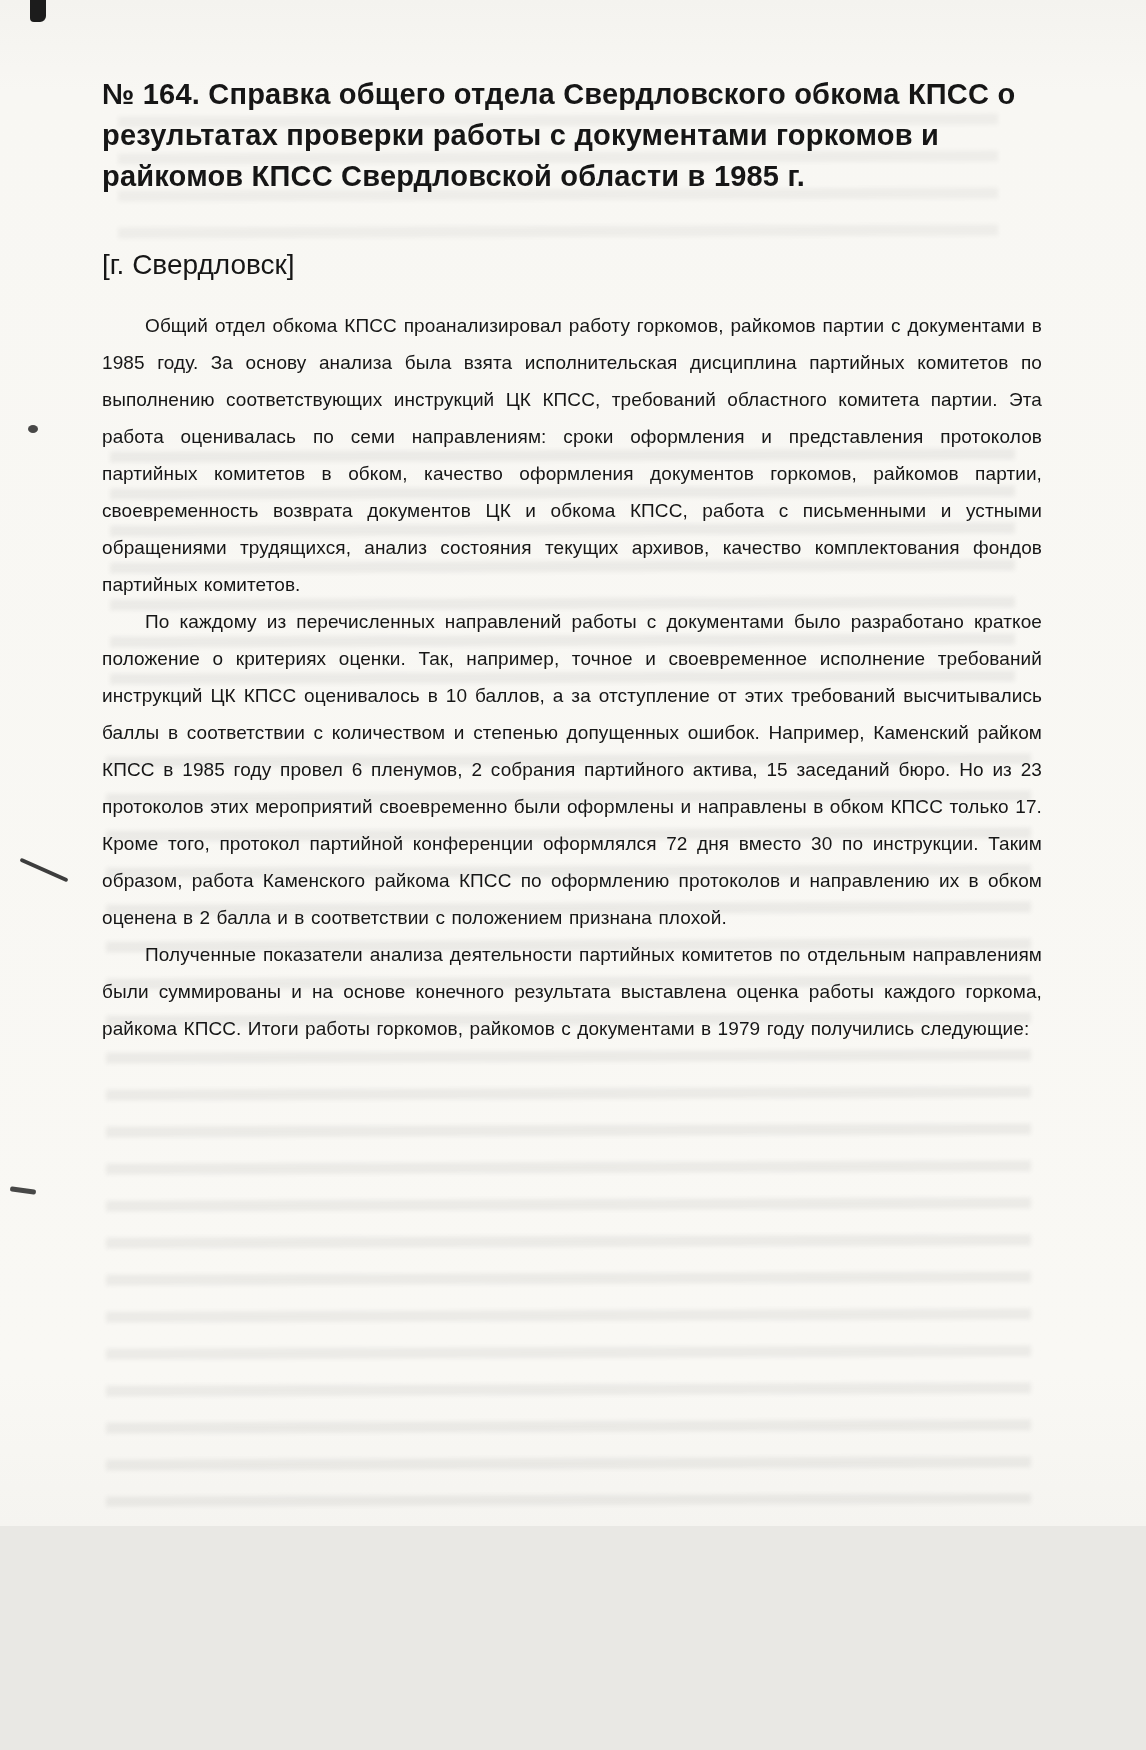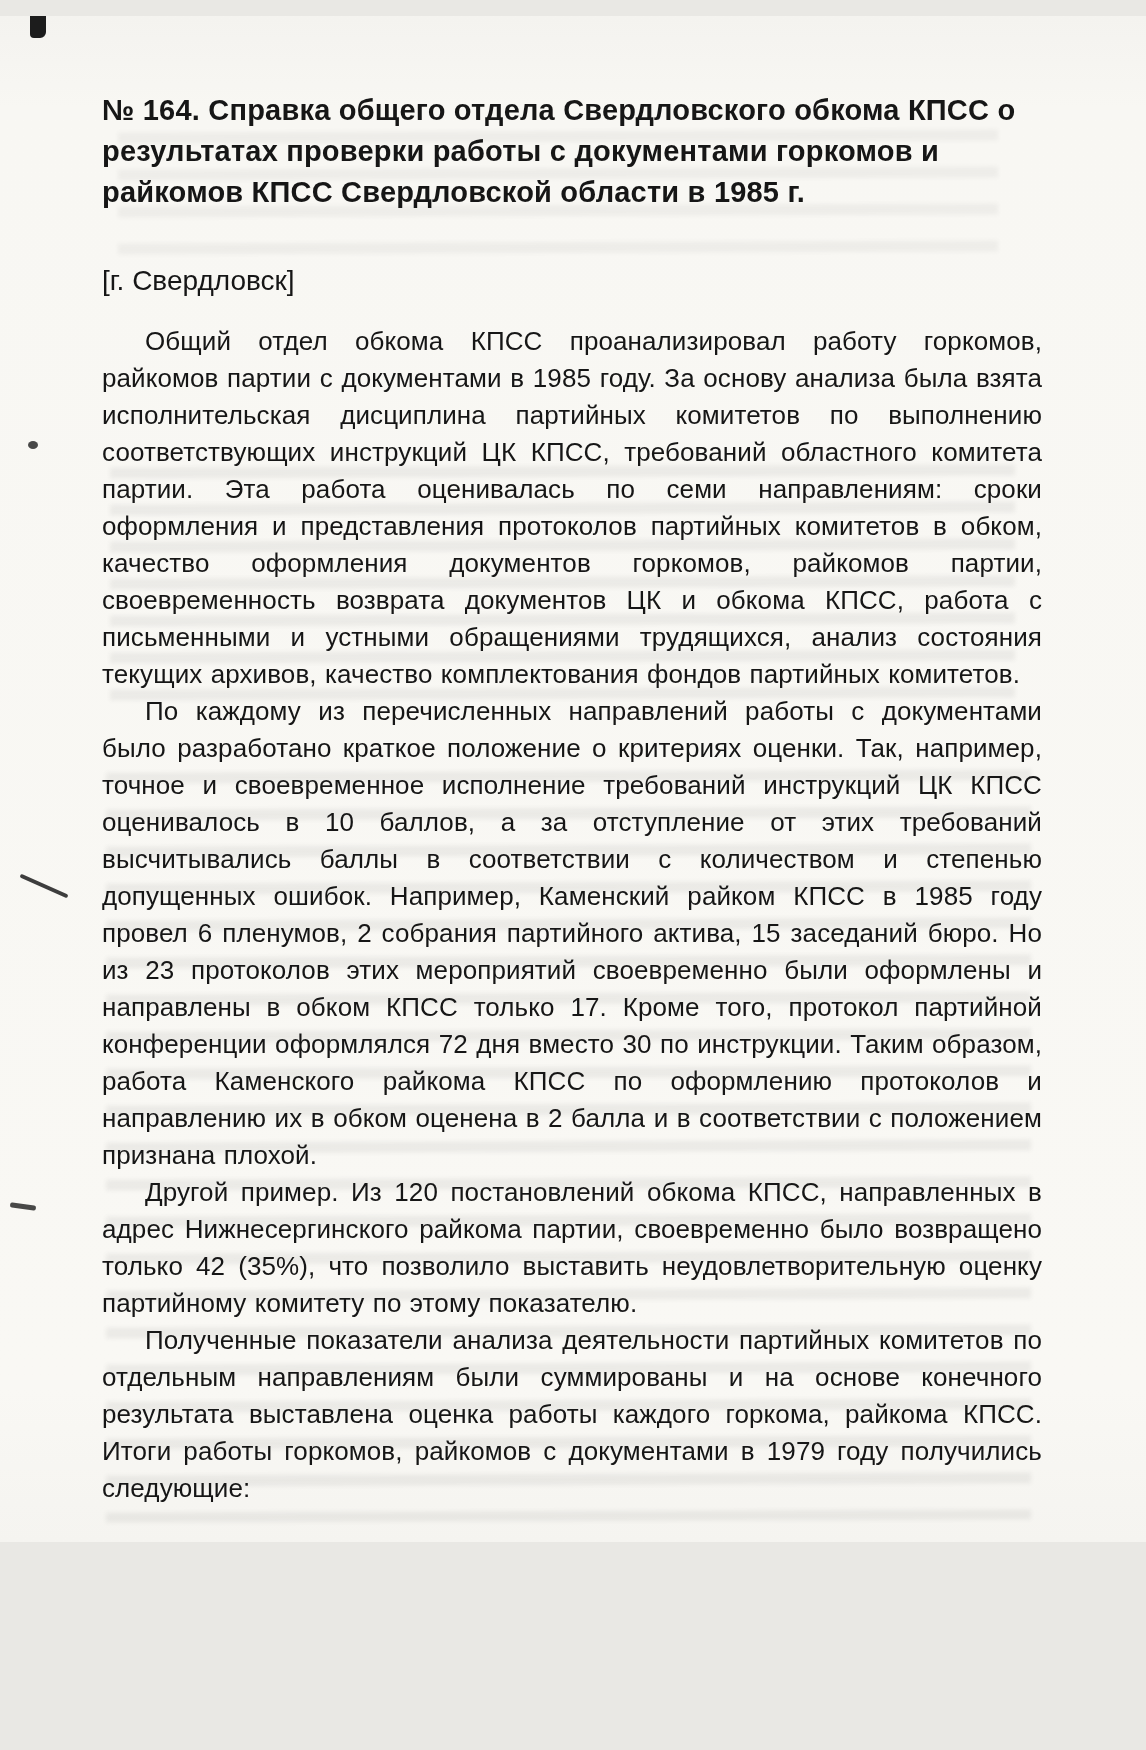--- a/index.html
+++ b/index.html
@@ -4,21 +4,21 @@
 <style>
   html, body {
     margin: 0;
     padding: 0;
     background: #e9e8e4;
   }
   .page {
     position: relative;
     width: 1146px;
     height: 1526px;
-    margin: 16px auto;
+    margin: 0 auto;
     background: linear-gradient(180deg, #f4f3ef 0%, #f8f7f3 6%, #f9f8f4 90%, #f5f4f0 100%);
     overflow: hidden;
     font-family: "Liberation Sans", "DejaVu Sans", sans-serif;
     color: #161616;
   }
   .content {
     position: absolute;
     left: 102px;
     right: 104px;
     top: 74px;
@@ -41,21 +41,21 @@
   .dateline sup {
     font-size: 17px;
     vertical-align: super;
     line-height: 0;
   }
   .body-text {
     margin-top: 26px;
   }
   .body-text p {
     margin: 0;
-    font-size: 26px;
+    font-size: 19px;
     line-height: 37px;
     text-align: justify;
     text-indent: 43px;
     letter-spacing: 0.1px;
     word-spacing: 1px;
   }
   .page-number {
     position: absolute;
     left: 0;
     right: 0;
@@ -109,21 +109,20 @@
 
     <h1 class="heading">№ 164. Справка общего отдела Свердловского обкома КПСС о результатах проверки работы с документами горкомов и райкомов КПСС Свердловской области в 1985 г.</h1>
 
     <div class="dateline">
       <span>[г. Свердловск]</span>
     </div>
 
     <div class="body-text">
       <p>Общий отдел обкома КПСС проанализировал работу горкомов, райкомов партии с документами в 1985 году. За основу анализа была взята исполнительская дисциплина партийных комитетов по выполнению соответствующих инструкций ЦК КПСС, требований областного комитета партии. Эта работа оценивалась по семи направлениям: сроки оформления и представления протоколов партийных комитетов в обком, качество оформления документов горкомов, райкомов партии, своевременность возврата документов ЦК и обкома КПСС, работа с письменными и устными обращениями трудящихся, анализ состояния текущих архивов, качество комплектования фондов партийных комитетов.</p>
       <p>По каждому из перечисленных направлений работы с документами было разработано краткое положение о критериях оценки. Так, например, точное и своевременное исполнение требований инструкций ЦК КПСС оценивалось в 10 баллов, а за отступление от этих требований высчитывались баллы в соответствии с количеством и степенью допущенных ошибок. Например, Каменский райком КПСС в 1985 году провел 6 пленумов, 2 собрания партийного актива, 15 заседаний бюро. Но из 23 протоколов этих мероприятий своевременно были оформлены и направлены в обком КПСС только 17. Кроме того, протокол партийной конференции оформлялся 72 дня вместо 30 по инструкции. Таким образом, работа Каменского райкома КПСС по оформлению протоколов и направлению их в обком оценена в 2 балла и в соответствии с положением признана плохой.</p>
-      <p>Другой пример. Из 120 постановлений обкома КПСС, направленных в адрес Нижнесергинского райкома партии, своевременно было возвращено только 42 (35%), что позволило выставить неудовлетворительную оценку партийному комитету по этому показателю.</p>
       <p>Полученные показатели анализа деятельности партийных комитетов по отдельным направлениям были суммированы и на основе конечного результата выставлена оценка работы каждого горкома, райкома КПСС. Итоги работы горкомов, райкомов с документами в 1979 году получились следующие:</p>
     </div>
 
   </div>
 
   <div class="page-number">678</div>
 
 </div>
 
 </body></html>

